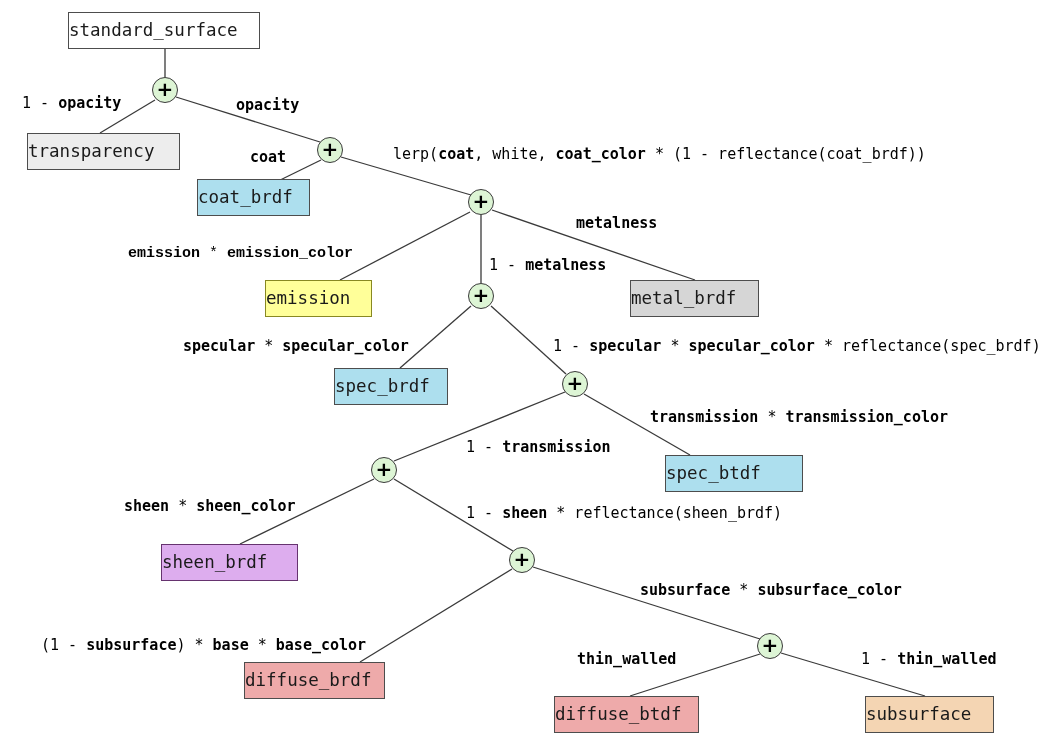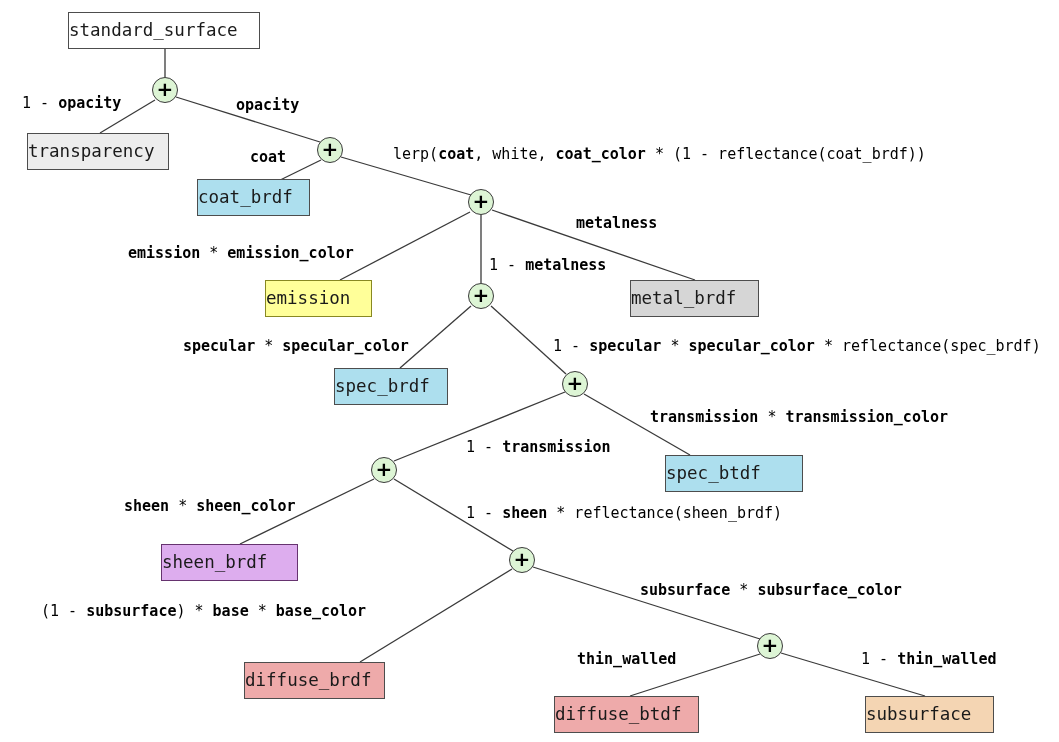--- a/index.html
+++ b/index.html
@@ -93,21 +93,21 @@
         <line x1="533" y1="567" x2="760" y2="639"></line>
         <line x1="760" y1="654" x2="630" y2="696"></line>
         <line x1="781" y1="653" x2="925" y2="696"></line>
       </g>
   </svg>
 
   <div id="nodes-layer">
       <div class="node-box" style="left: 68px; top: 12px; width: 192px; height: 37px; background: rgb(255, 255, 255); border-color: rgb(77, 77, 77);">
         <span>standard_surface</span>
       </div>
-      <div class="node-box" style="left: 27px; top: 133px; width: 142px; height: 37px; background: rgb(237, 237, 237); border-color: rgb(77, 77, 77);">
+      <div class="node-box" style="left: 27px; top: 133px; width: 153px; height: 37px; background: rgb(237, 237, 237); border-color: rgb(77, 77, 77);">
         <span>transparency</span>
       </div>
       <div class="node-box" style="left: 197px; top: 179px; width: 113px; height: 37px; background: rgb(173, 223, 238); border-color: rgb(77, 77, 77);">
         <span>coat_brdf</span>
       </div>
       <div class="node-box" style="left: 265px; top: 280px; width: 107px; height: 37px; background: rgb(255, 255, 153); border-color: rgb(136, 136, 34);">
         <span>emission</span>
       </div>
       <div class="node-box" style="left: 630px; top: 280px; width: 129px; height: 37px; background: rgb(214, 214, 214); border-color: rgb(77, 77, 77);">
         <span>metal_brdf</span>
@@ -157,26 +157,26 @@
         <span>+</span>
       </div>
     </div>
   <div id="labels-layer">
       <div class="edge-label" style="left: 22px; top: 96px;"><span class="plain">1 - </span><b>opacity</b></div>
       <div class="edge-label" style="left: 236px; top: 98px;"><b>opacity</b></div>
       <div class="edge-label" style="left: 250px; top: 150px;"><b>coat</b></div>
       <div class="edge-label" style="left: 393px; top: 147px;"><span class="plain">lerp(</span><b>coat</b><span class="plain">, white, </span><b>coat_color</b><span class="plain"> * (1 - reflectance(coat_brdf))</span></div>
       <div class="edge-label" style="left: 576px; top: 216px;"><b>metalness</b></div>
       <div class="edge-label" style="left: 489px; top: 258px;"><span class="plain">1 - </span><b>metalness</b></div>
-      <div class="edge-label" style="left: 128px; top: 246px;"><b>emission</b><span class="plain"> * </span><b>emission_color</b></div>
+      <div class="edge-label" style="left: 128px; top: 246px; font-family: Liberation Mono, monospace;"><b>emission</b><span class="plain"> * </span><b>emission_color</b></div>
       <div class="edge-label" style="left: 183px; top: 339px;"><b>specular</b><span class="plain"> * </span><b>specular_color</b></div>
       <div class="edge-label" style="left: 545px; top: 339px; margin-left: 8px;"><span class="plain">1 - </span><b>specular</b><span class="plain"> * </span><b>specular_color</b><span class="plain"> * reflectance(spec_brdf)</span></div>
       <div class="edge-label" style="left: 650px; top: 410px;"><b>transmission</b><span class="plain"> * </span><b>transmission_color</b></div>
       <div class="edge-label" style="left: 466px; top: 440px;"><span class="plain">1 - </span><b>transmission</b></div>
       <div class="edge-label" style="left: 124px; top: 499px;"><b>sheen</b><span class="plain"> * </span><b>sheen_color</b></div>
       <div class="edge-label" style="left: 466px; top: 506px;"><span class="plain">1 - </span><b>sheen</b><span class="plain"> * reflectance(sheen_brdf)</span></div>
       <div class="edge-label" style="left: 640px; top: 583px;"><b>subsurface</b><span class="plain"> * </span><b>subsurface_color</b></div>
-      <div class="edge-label" style="left: 41px; top: 604px;"><span class="plain">(1 - </span><b>subsurface</b><span class="plain">) * </span><b>base</b><span class="plain"> * </span><b>base_color</b></div>
+      <div class="edge-label" style="left: 41px; top: 638px;"><span class="plain">(1 - </span><b>subsurface</b><span class="plain">) * </span><b>base</b><span class="plain"> * </span><b>base_color</b></div>
       <div class="edge-label" style="left: 577px; top: 652px;"><b>thin_walled</b></div>
       <div class="edge-label" style="left: 861px; top: 652px;"><span class="plain">1 - </span><b>thin_walled</b></div>
     </div>
 
 </div>
 
 </body></html>

